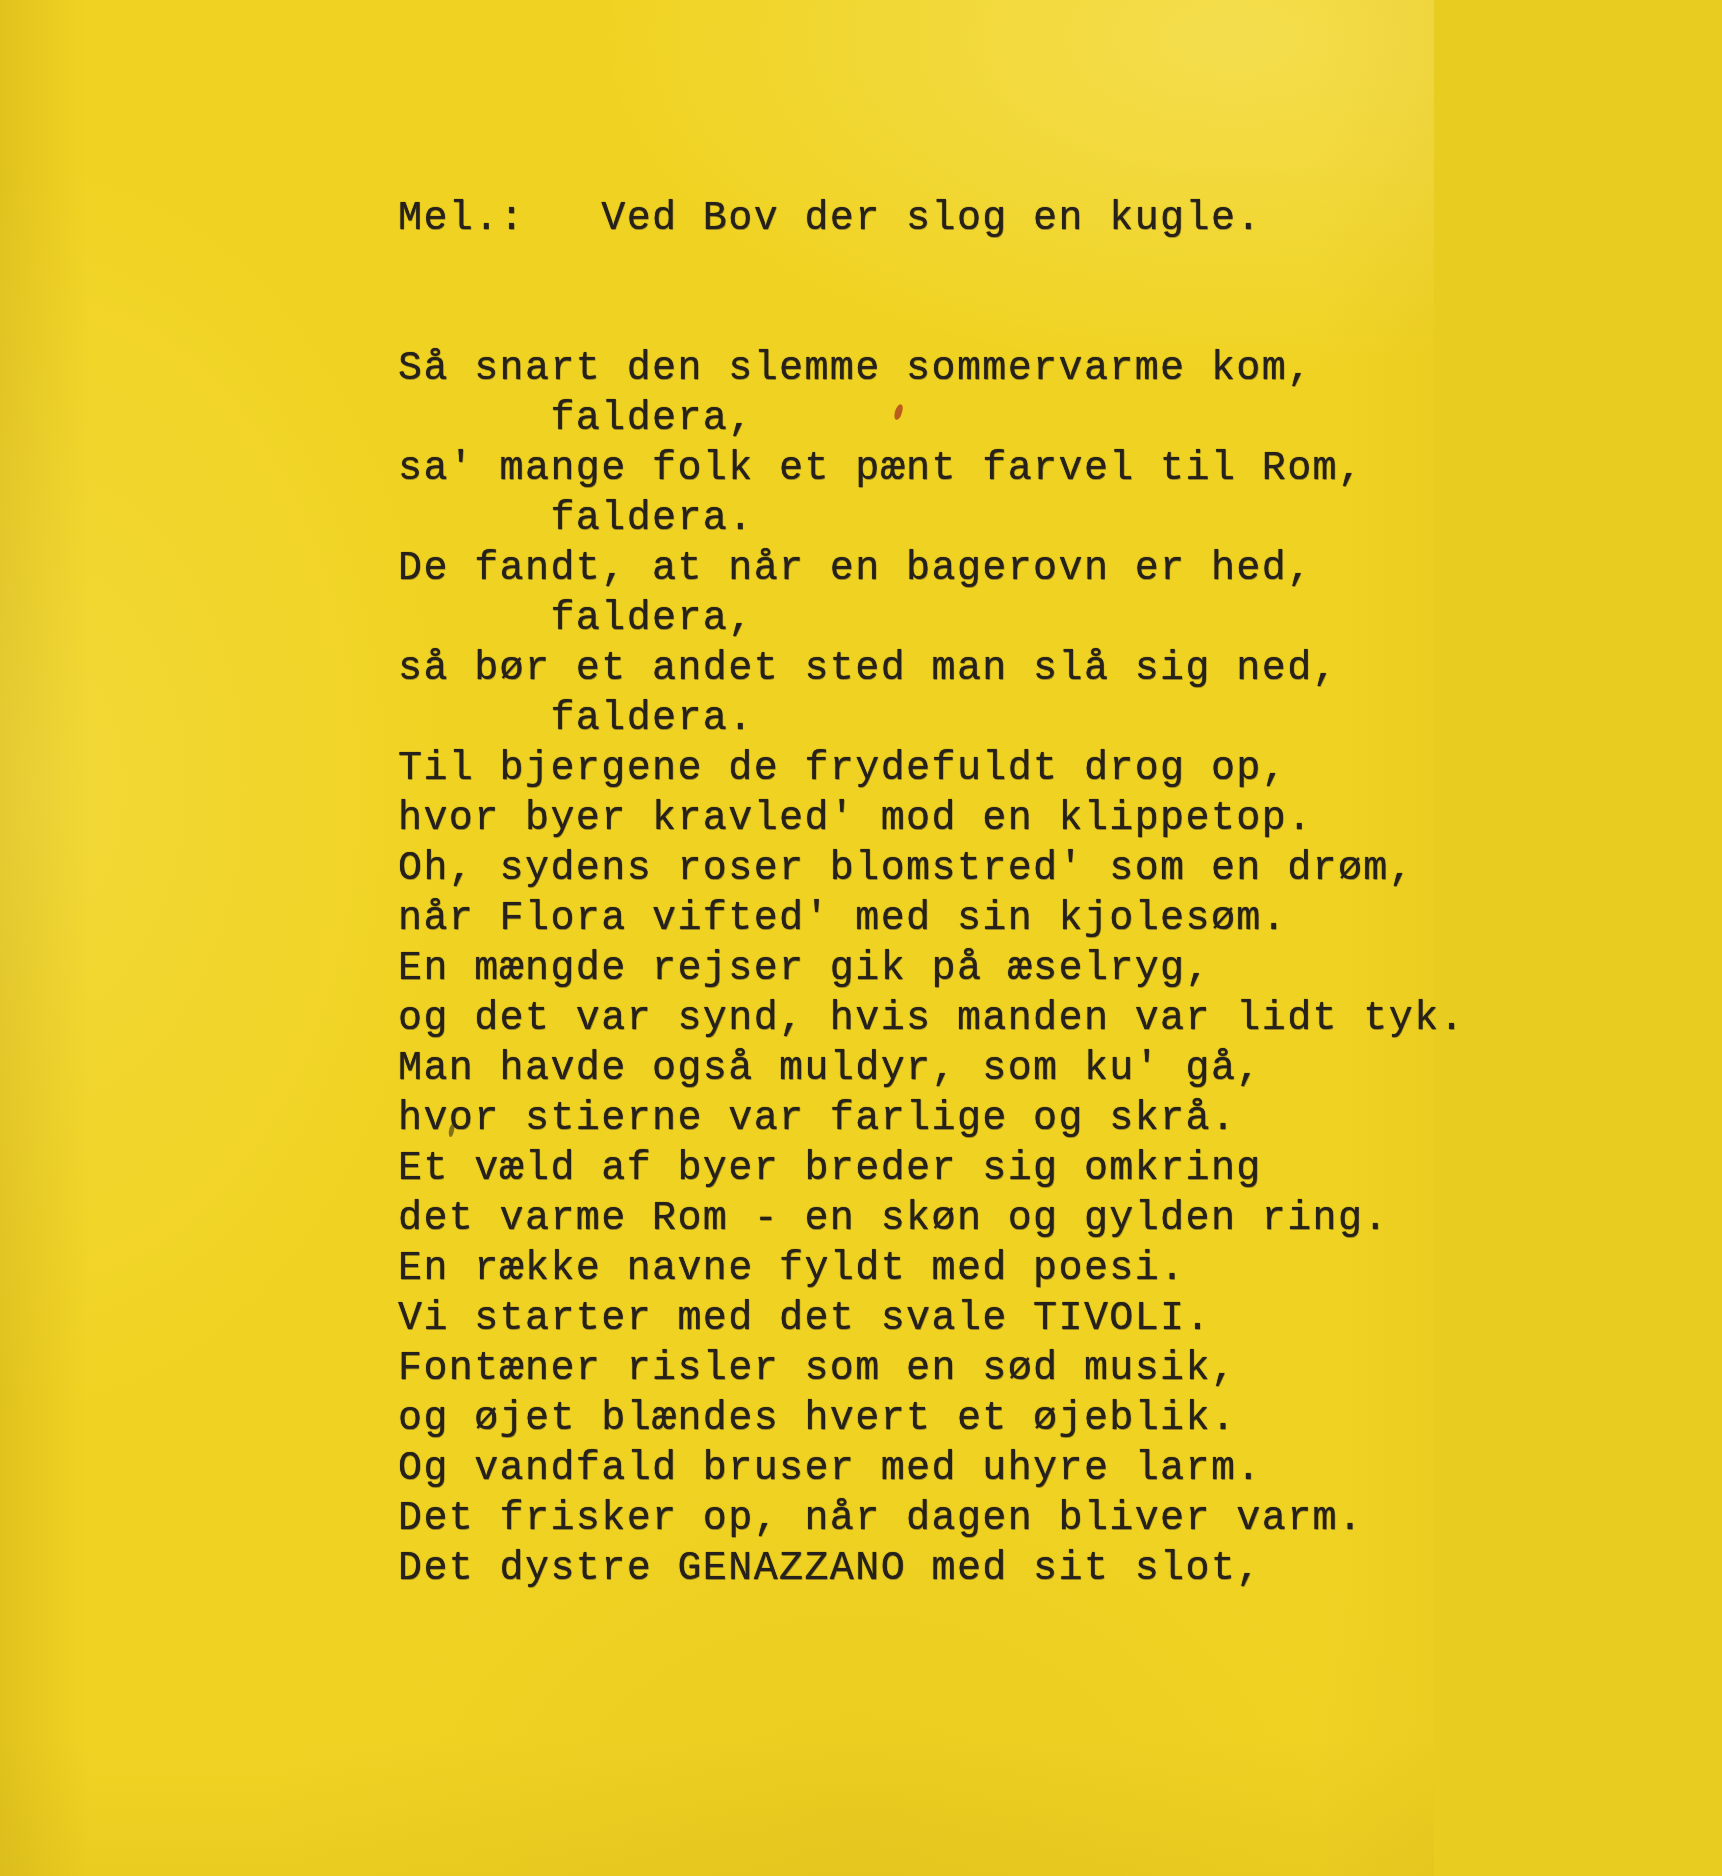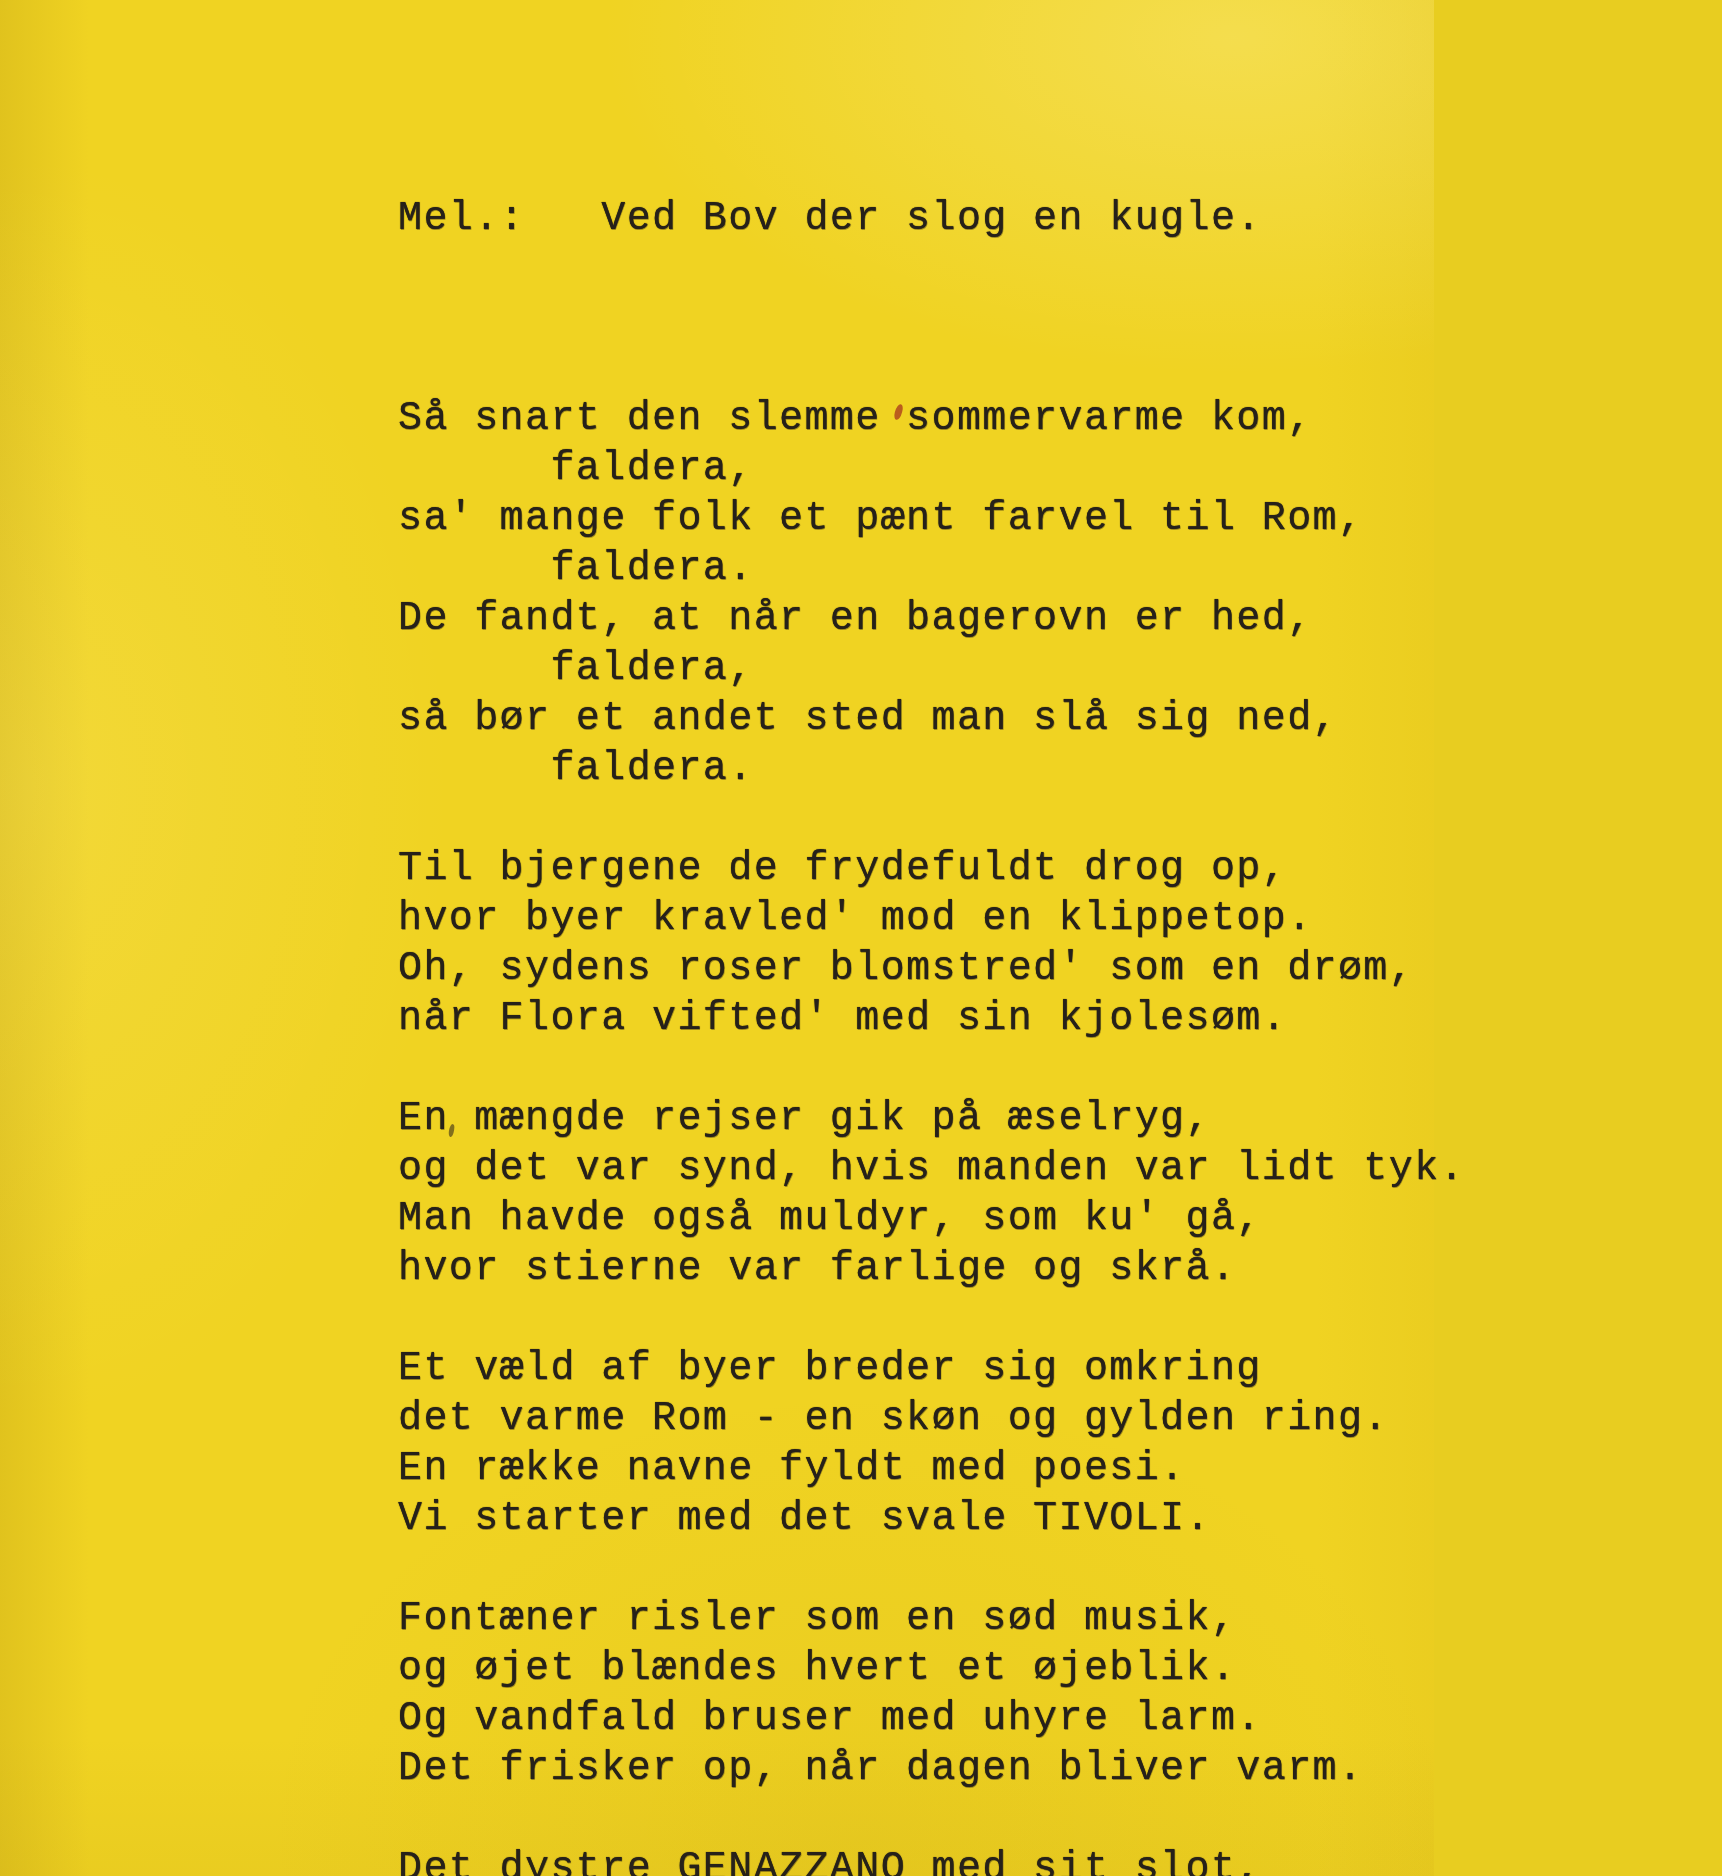--- a/index.html
+++ b/index.html
@@ -34,21 +34,20 @@
     font-size: 40px;
     line-height: 50px;
     letter-spacing: 1.4px;
     color: #26211a;
     white-space: pre;
     text-shadow:
       0 0 1px rgba(36,28,16,0.9),
       0.6px 0.6px 0 rgba(36,28,16,0.35);
   }
   .stanza {
-    margin-top: 50px; 
   }
   .line {
     height: 50px;
   }
   .speck {
     position: absolute;
   }
 </style>
 </head>
 <body>

